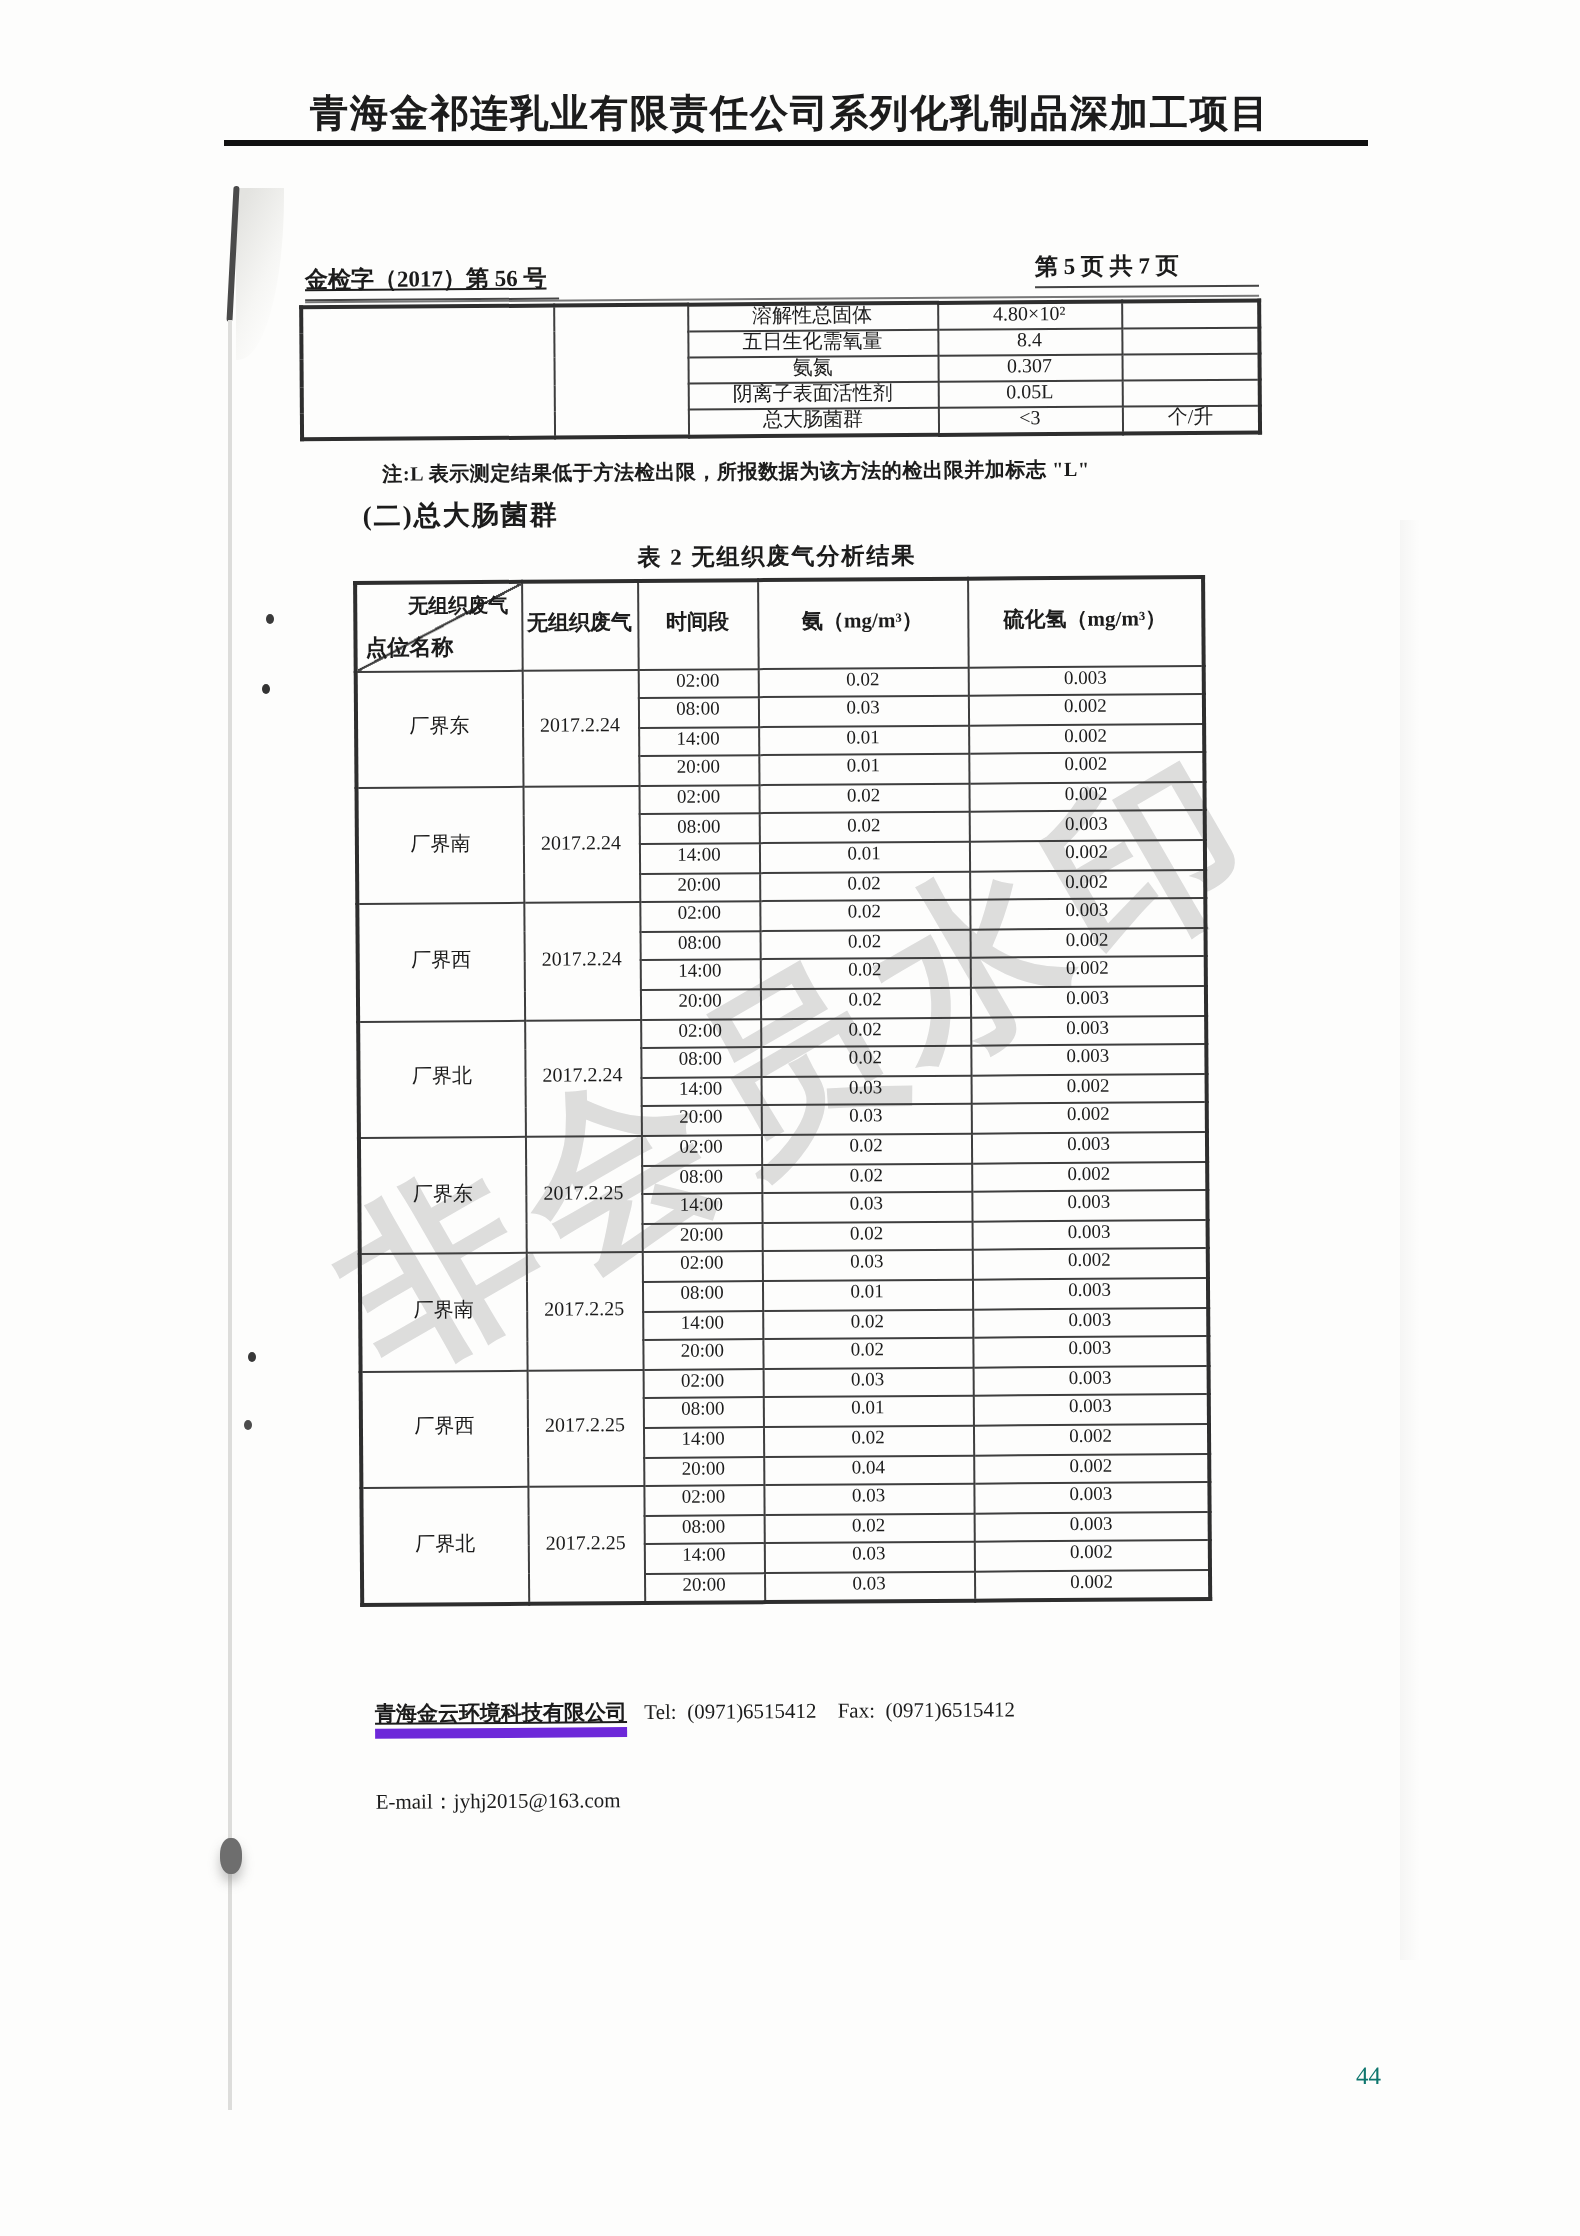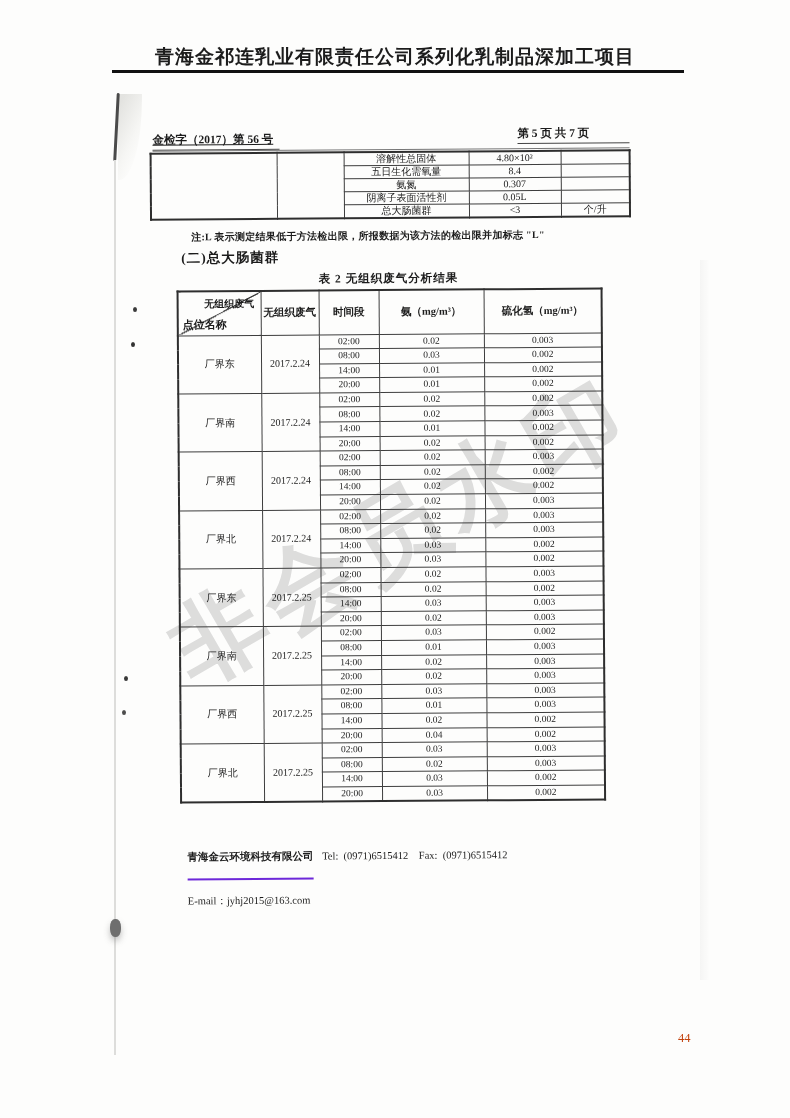--- a/index.html
+++ b/index.html
@@ -42,25 +42,25 @@
   #gastable td { height:14.6px; font-size:9.5px; line-height:1; }
   #gastable td.site, #gastable td.date { font-size:10px;margin-left:48px; }
 
   .diag-cell { position:relative;
     background:linear-gradient(to bottom right, transparent calc(50% - 0.6px), #3e3e3e calc(50% - 0.6px), #3e3e3e calc(50% + 0.6px), transparent calc(50% + 0.6px)); }
   .diag-top { position:absolute; top:7px; right:6px; font-size:10px; font-weight:bold; }
   .diag-bottom { position:absolute; bottom:5px; left:4px; font-size:11px; font-weight:bold; }
 
   
   .footer-line1 { position:absolute; top:849px; left:185px; font-size:10.5px; }
-  .footer-line1 .company { font-weight:bold; border-bottom:2px solid #6d28d9; padding-bottom:16px; }
+  .footer-line1 .company { font-weight:bold; border-bottom:5px solid #6d28d9; padding-bottom:1px;text-decoration:underline; }
   .footer-line1 .sep { display:inline-block; width:6px; }
   .footer-line2 { position:absolute; top:865px; left:185px; font-size:10.5px;margin-top:28px; }
 
-  .page-number { position:absolute; top:1031px; left:678px; font-size:12.5px; color:#c2410c; }
+  .page-number { position:absolute; top:1031px; left:678px; font-size:12.5px; color:#0f766e; }
 
   
   .watermark { position:absolute; top:468px; left:120px; width:560px; text-align:center;
     transform:rotate(-30deg); font-size:94px; font-weight:bold; letter-spacing:8px;
     color:rgba(158,158,158,0.34); white-space:nowrap; z-index:1; pointer-events:none; }
 
   
   .artifact { position:absolute; pointer-events:none; }
   .edge-streak { top:93px; left:115px; width:3px; height:68px; background:#4a4a4a; border-radius:2px; transform:rotate(3deg); }
   .page-curl { top:94px; left:118px; width:24px; height:86px;

